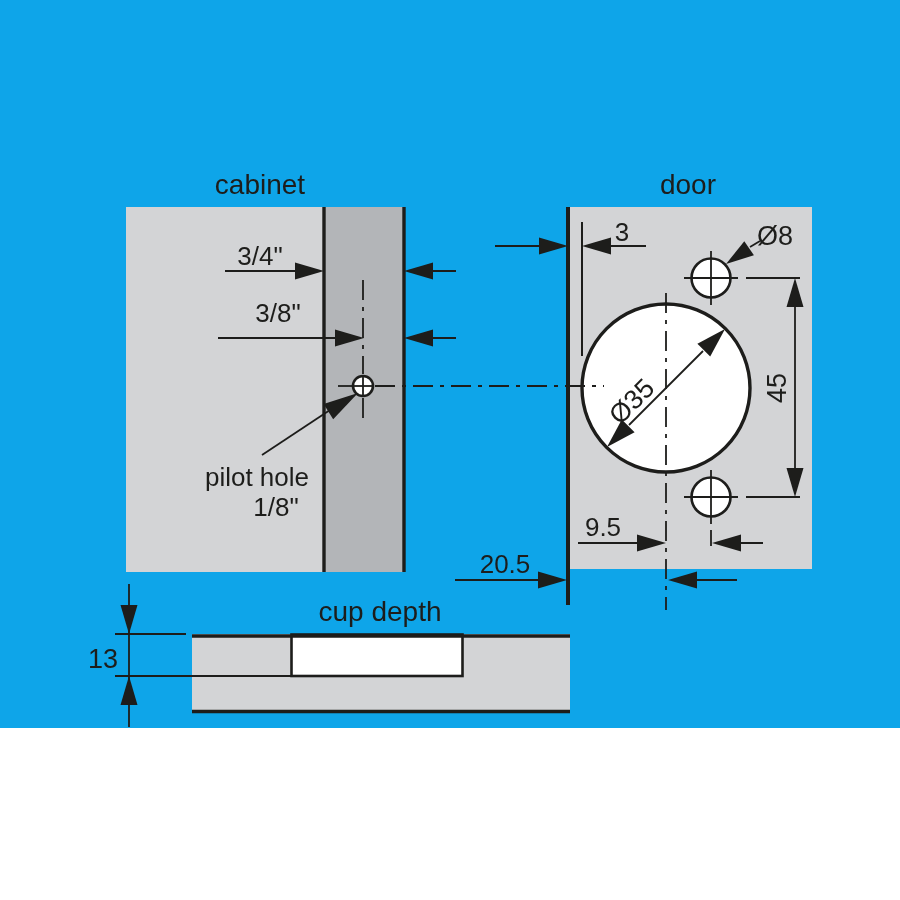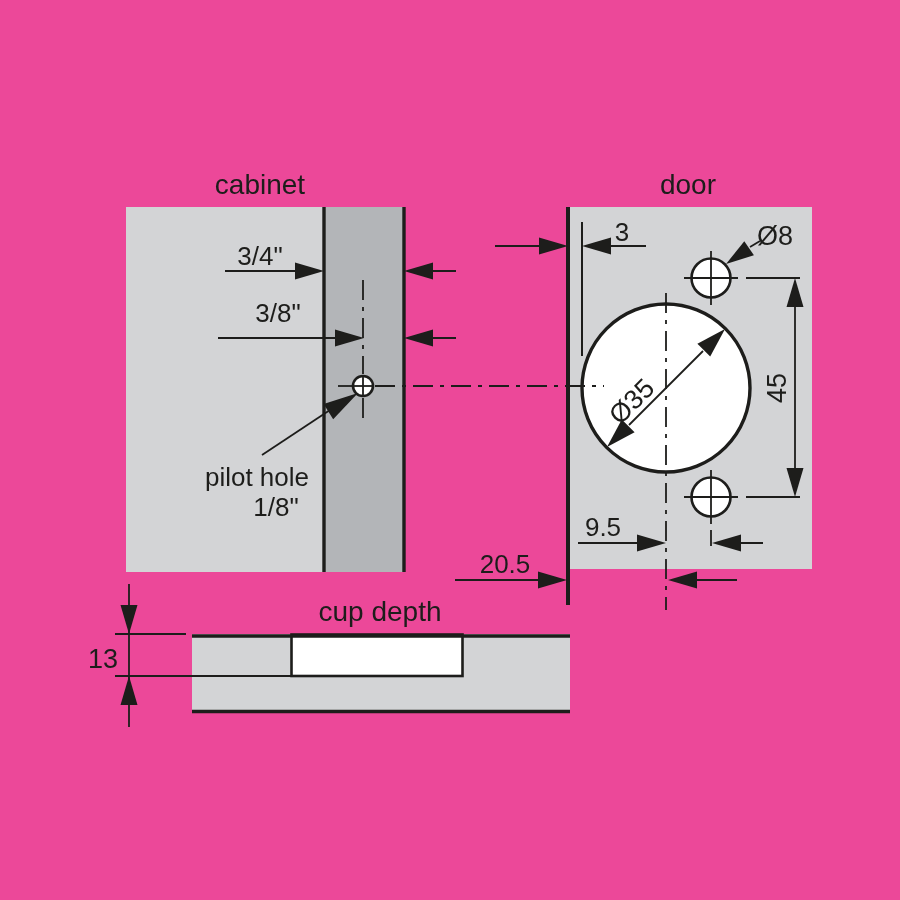--- a/index.html
+++ b/index.html
@@ -1,16 +1,16 @@
 <!DOCTYPE html>
 <html><head>
 <meta charset="utf-8">
 <style>
   html,body{margin:0;padding:0;background:#ffffff;width:900px;height:900px;overflow:hidden;}
-  .stage{width:900px;height:900px;position:relative;background:#ec4899;text-align:right;}
+  .stage{width:900px;height:728px;position:relative;background:#0ea5e9;text-align:right;}
   svg{display:block;}
   .lbl{
     font-family:"Liberation Sans", sans-serif;
     fill:#1d1d1b;
     font-size:26px;
   }
   .lbl-title{font-size:28px;}
   .ink{stroke:#1d1d1b;fill:none;}
   .w-thin{stroke-width:1.8;}
   .w-dim{stroke-width:2;}

